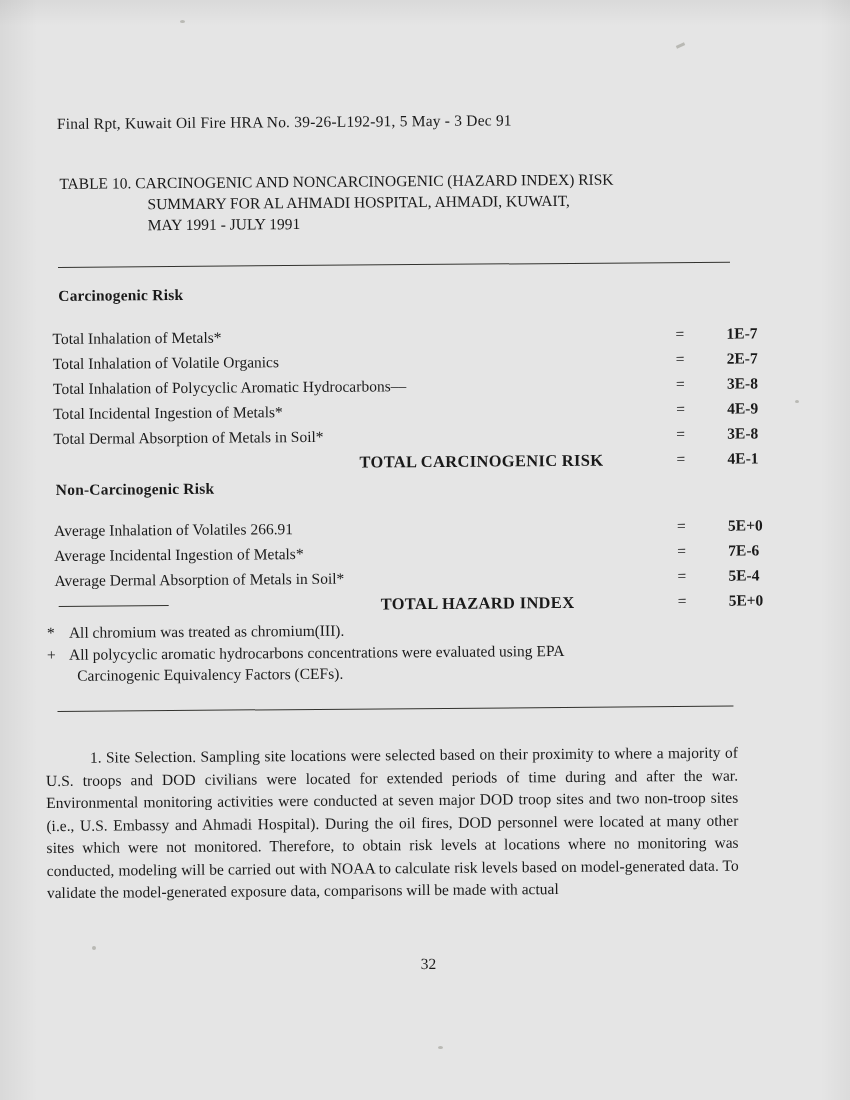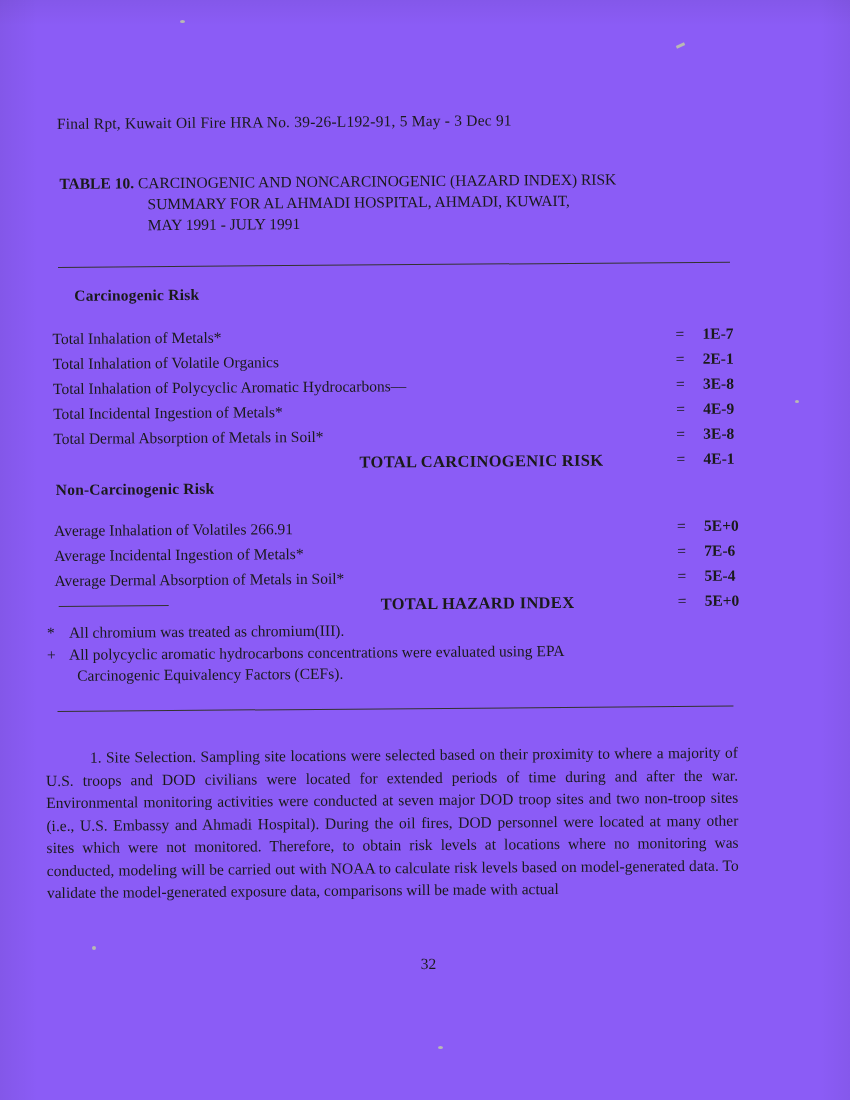--- a/index.html
+++ b/index.html
@@ -12,21 +12,21 @@
     height: 1100px;
     position: relative;
     font-family: "Liberation Serif", serif;
     color: #1a1a1a;
     overflow: hidden;
   }
   
   .page {
     position: absolute;
     inset: 0;
-    background: #8b5cf6;
+    background: #e5e5e5;
   }
   .page::before {
     content: "";
     position: absolute;
     inset: 0;
     background:
       linear-gradient(to right, rgba(0,0,0,0.055) 0px, rgba(0,0,0,0.0) 38px),
       linear-gradient(to left, rgba(0,0,0,0.045) 0px, rgba(0,0,0,0.0) 30px),
       linear-gradient(to bottom, rgba(0,0,0,0.05) 0px, rgba(0,0,0,0.0) 26px);
     pointer-events: none;
@@ -58,21 +58,20 @@
   .table-title {
     position: absolute;
     left: 62px;
     top: 170px;
     width: 680px;
     font-size: 15.5px;
     line-height: 21px;
   }
   .table-title .tt-label {
     display: inline;
-    font-weight: bold;
   }
   .table-title .tt-l2,
   .table-title .tt-l3 {
     display: block;
     margin-left: 88px;
   }
 
   .rule {
     position: absolute;
     height: 1px;
@@ -81,21 +80,21 @@
   .rule.r1 { left: 60px; top: 264px; width: 672px; }
   .rule.r2 { left: 58px; top: 603px; width: 110px; }
   .rule.r3 { left: 56px; top: 708px; width: 676px; }
 
   .sec-head {
     position: absolute;
     font-size: 15.5px;
     font-weight: bold;
     letter-spacing: 0.2px;
   }
-  .sec-head.carc { left: 76px; top: 284px; }
+  .sec-head.carc { left: 60px; top: 284px; }
   .sec-head.noncarc { left: 56px; top: 478px; }
 
   .rows {
     position: absolute;
     left: 54px;
     width: 690px;
     font-size: 15.5px;
   }
   .rows.carc-rows { top: 327px; }
   .rows.noncarc-rows { top: 519px; }
@@ -115,21 +114,21 @@
     font-size: 16.5px;
     letter-spacing: 0.3px;
   }
   .row .eq {
     position: absolute;
     left: 623px;
     top: 0;
   }
   .row .val {
     position: absolute;
-    left: 650px;
+    left: 674px;
     top: 0;
     font-weight: bold;
   }
   .row.total .label {
     left: 306px;
   }
   .row.total-hi .label {
     left: 326px;
   }
 
@@ -206,21 +205,21 @@
 
     <div class="rows carc-rows">
       <div class="row">
         <span class="label">Total Inhalation of Metals*</span>
         <span class="eq">=</span>
         <span class="val">1E-7</span>
       </div>
       <div class="row">
         <span class="label">Total Inhalation of Volatile Organics</span>
         <span class="eq">=</span>
-        <span class="val">2E-1</span>
+        <span class="val">2E-7</span>
       </div>
       <div class="row">
         <span class="label">Total Inhalation of Polycyclic Aromatic Hydrocarbons––</span>
         <span class="eq">=</span>
         <span class="val">3E-8</span>
       </div>
       <div class="row">
         <span class="label">Total Incidental Ingestion of Metals*</span>
         <span class="eq">=</span>
         <span class="val">4E-9</span>

